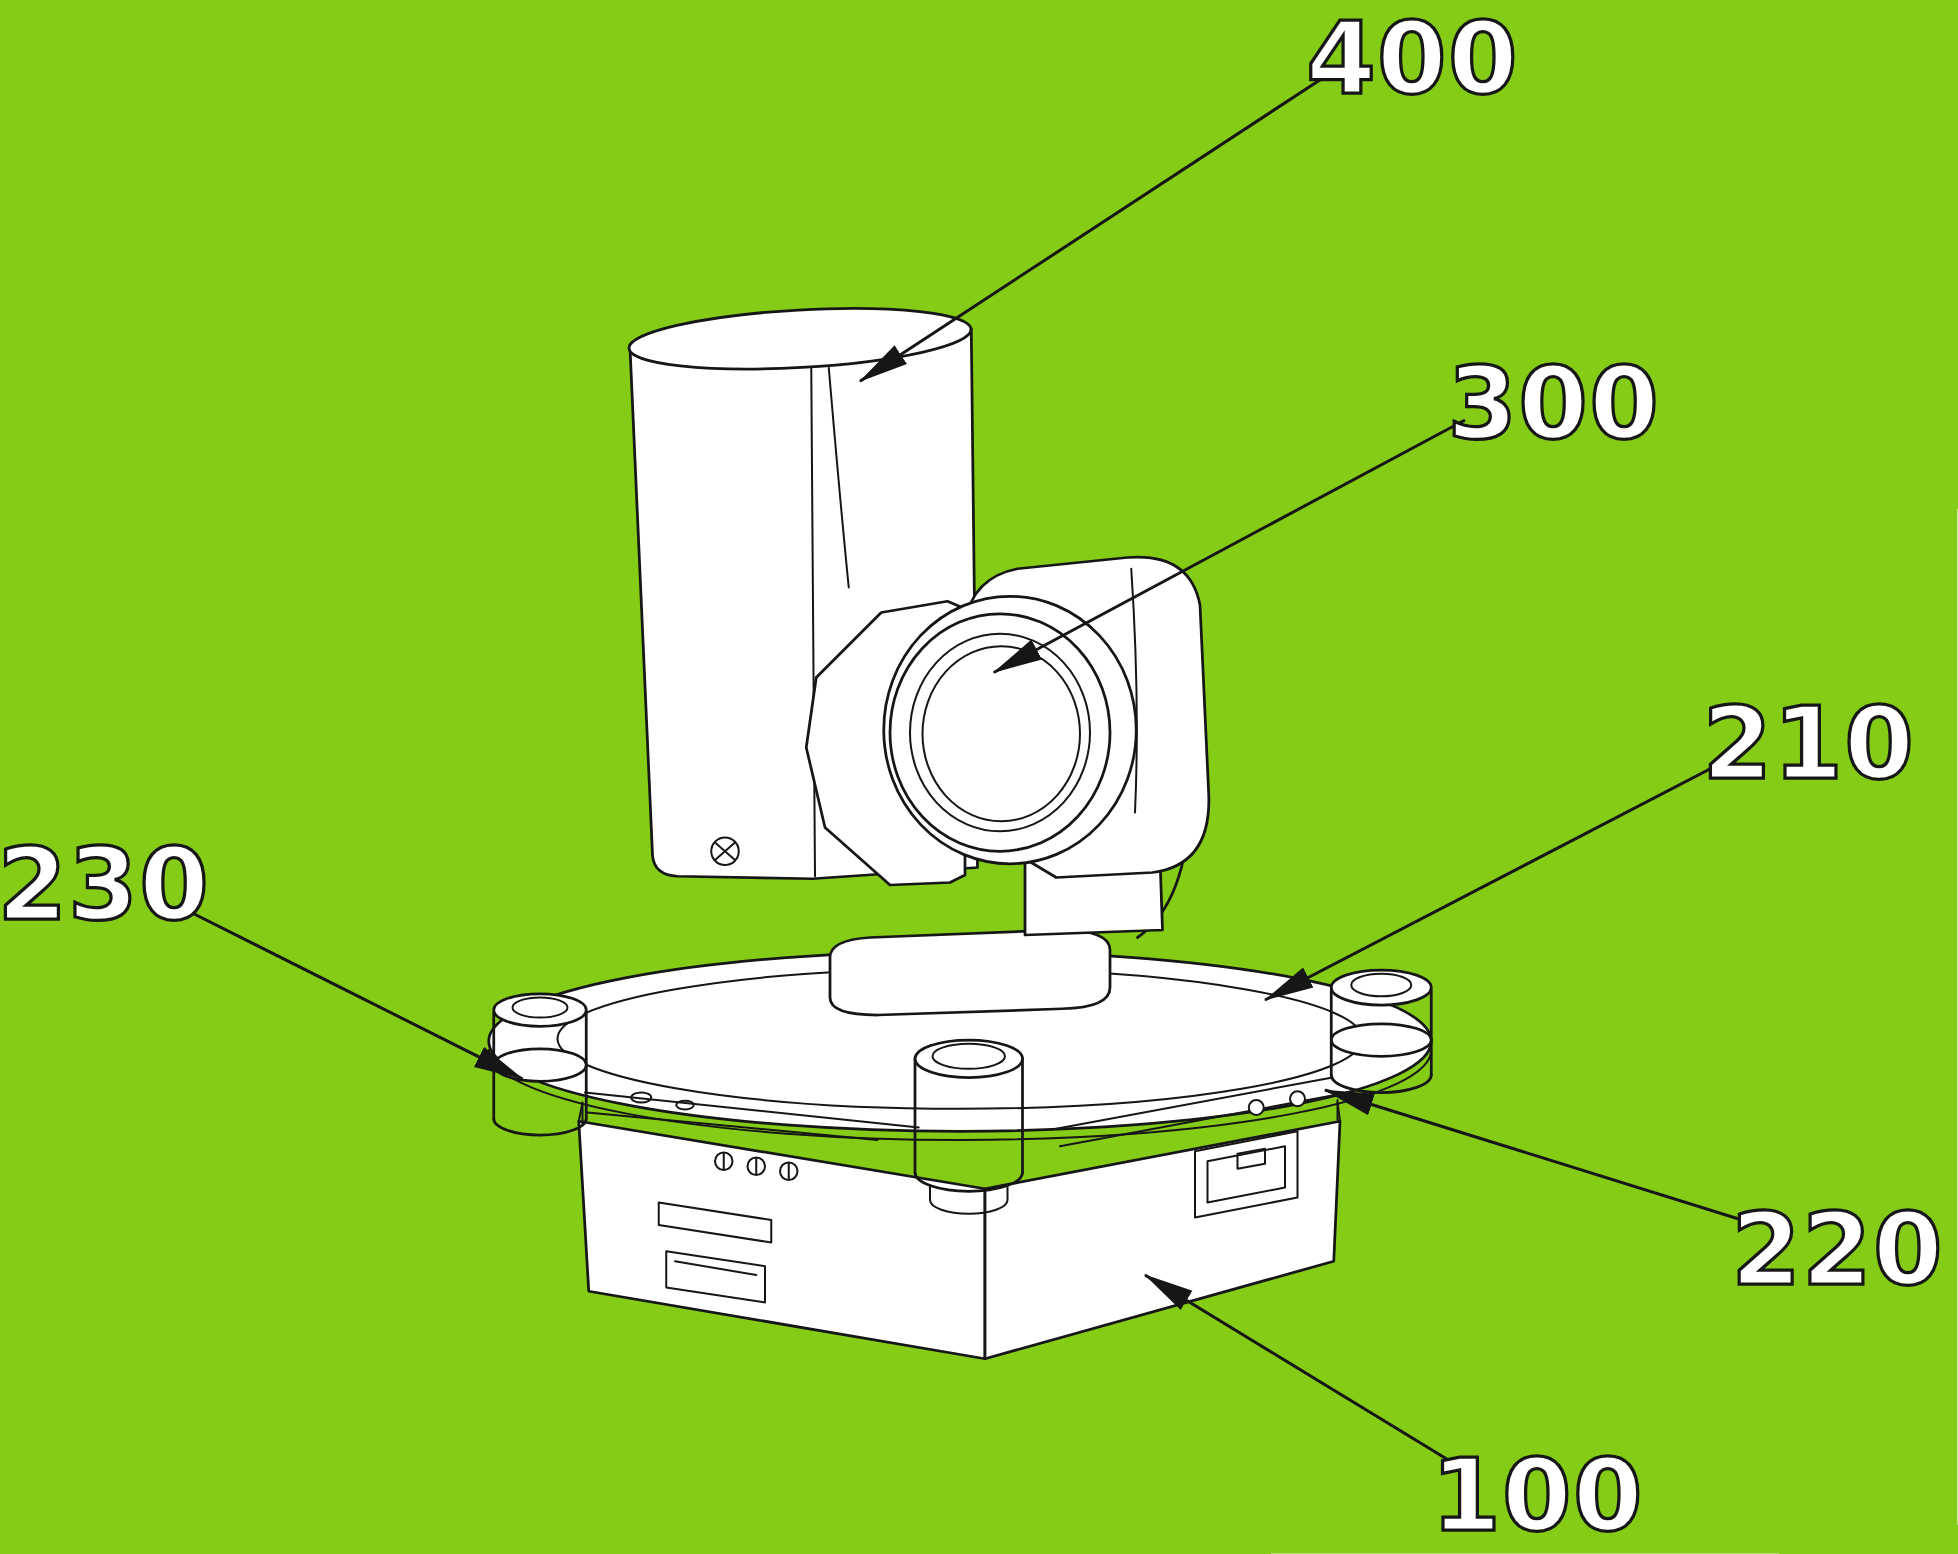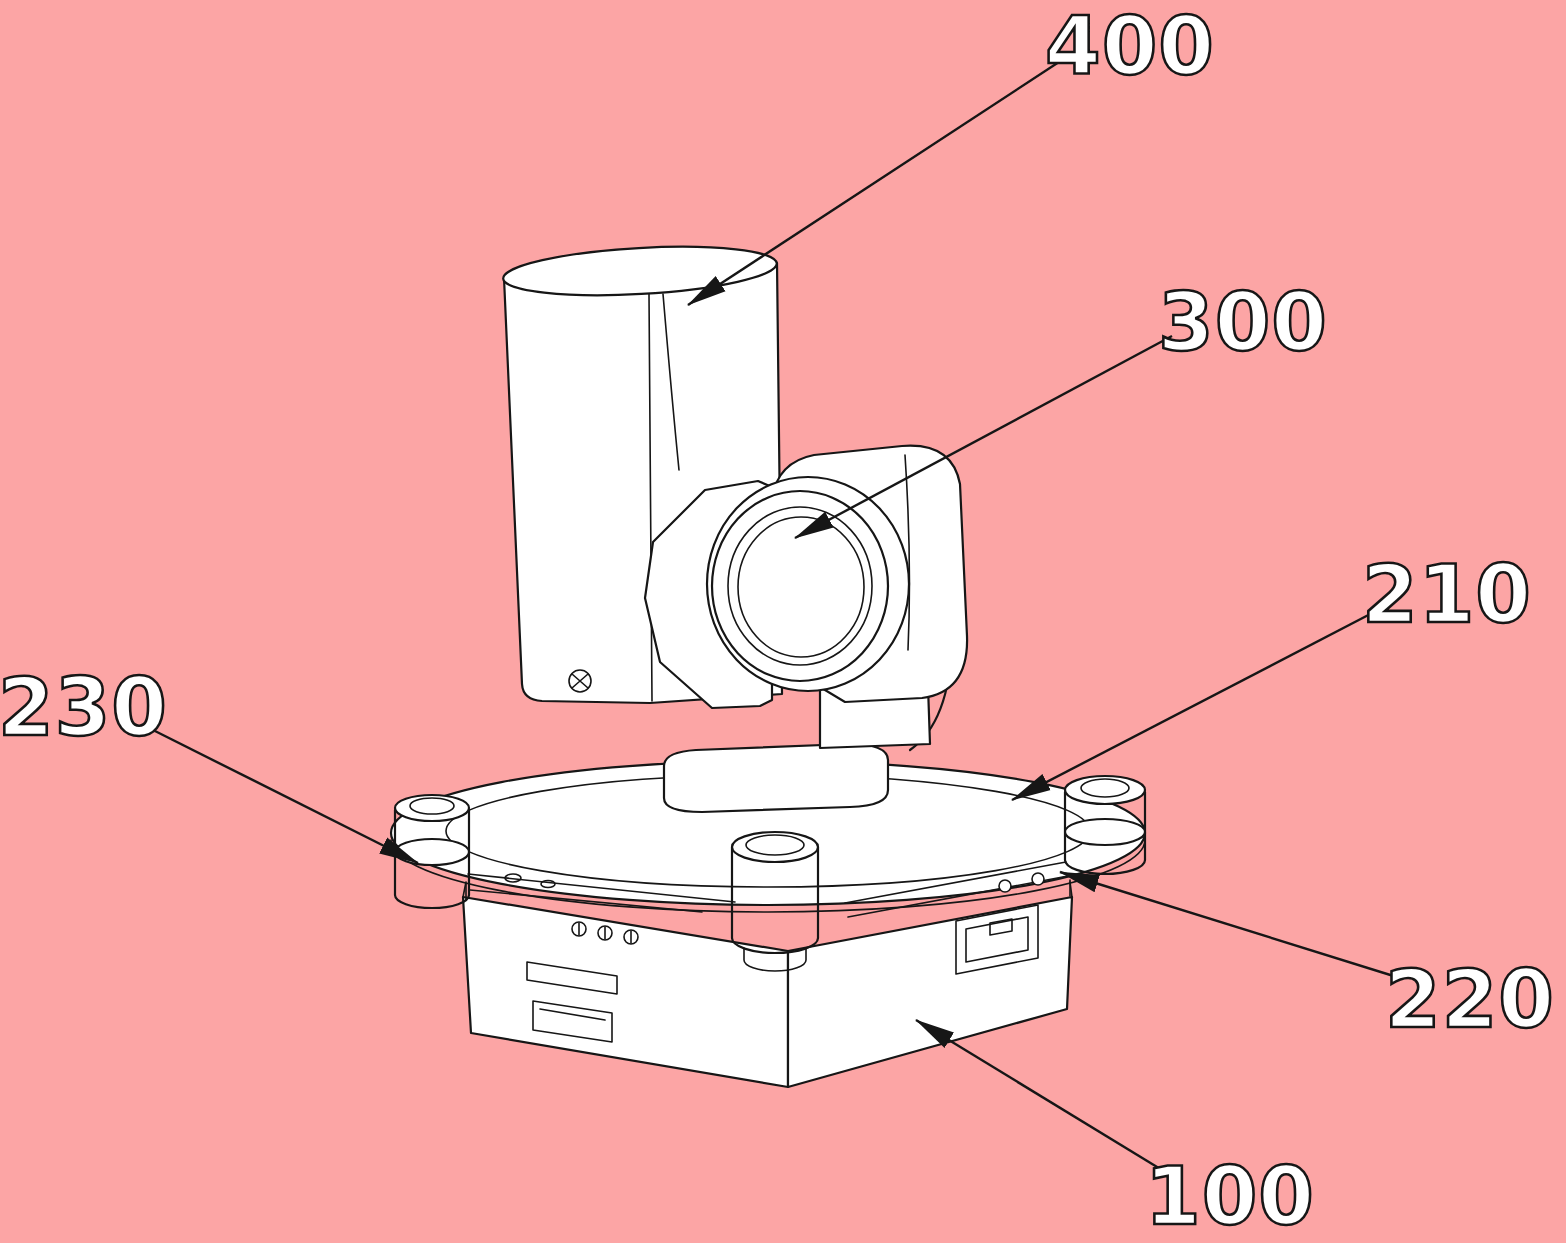--- a/index.html
+++ b/index.html
@@ -4,21 +4,21 @@
 <style>
   html, body {
     margin: 0;
     padding: 0;
     background: #ffffff;
   }
   .stage {
     position: relative;
     width: 1566px;
     height: 1243px;
-    background: #fca5a5;
+    background: #84cc16;
     overflow: hidden;
   }
   svg {
     display: block;
   }
   .ln {
     fill: none;
     stroke: #161616;
     stroke-width: 2.2;
     stroke-linecap: round;

